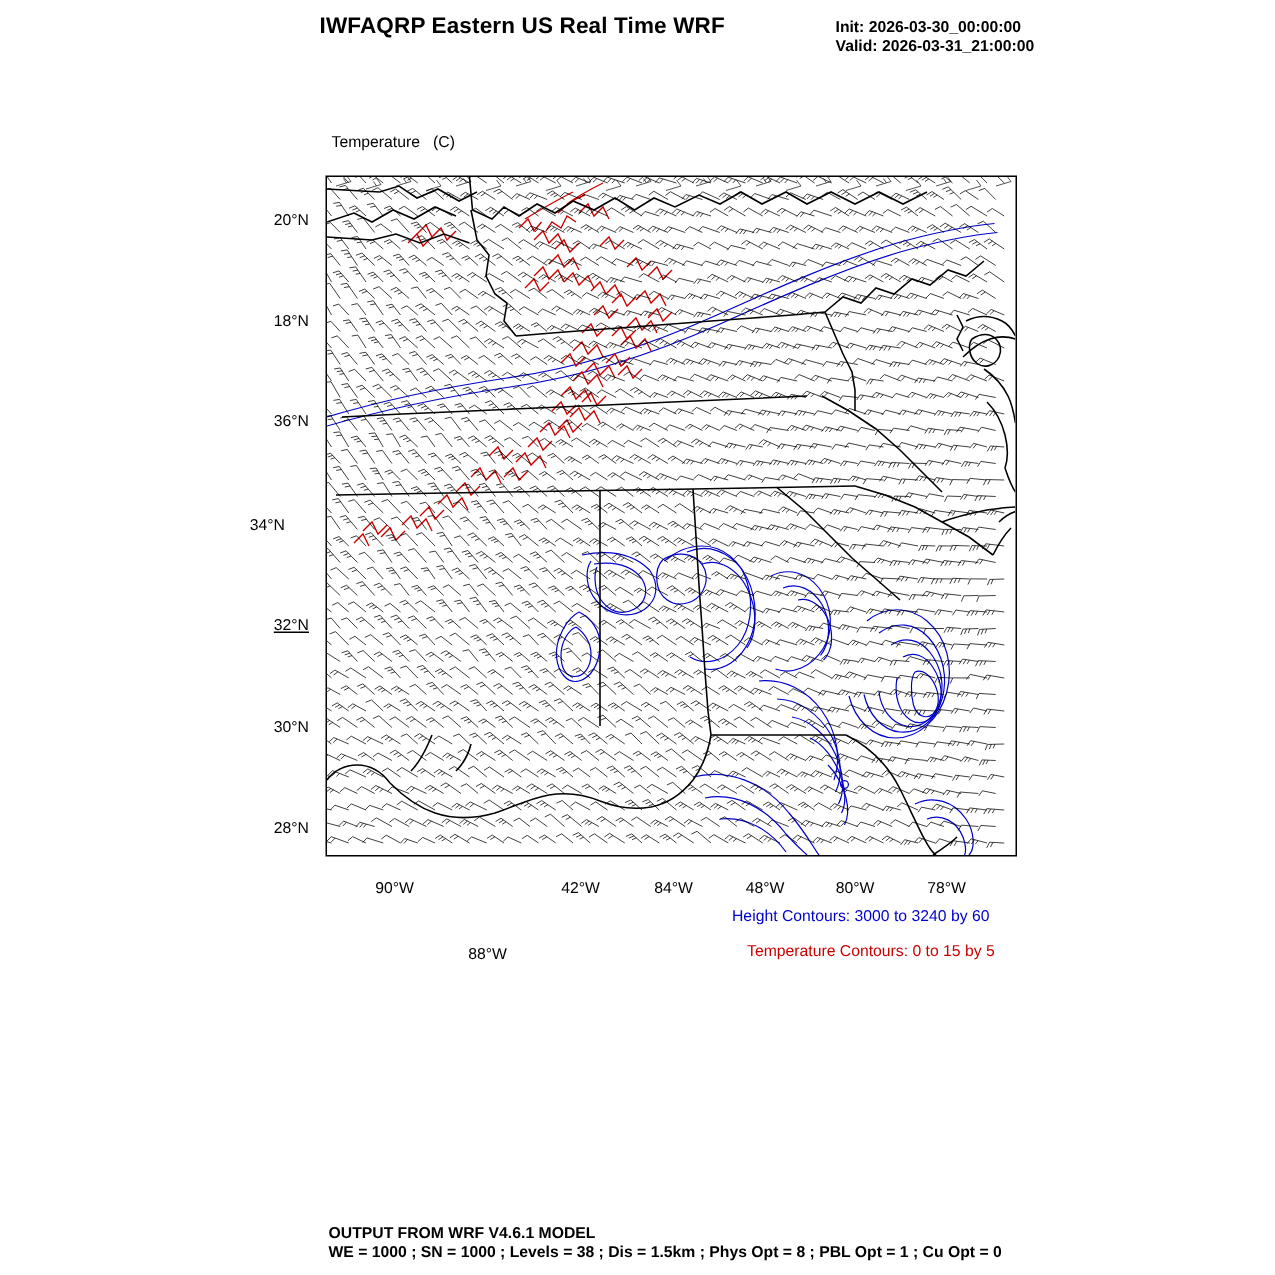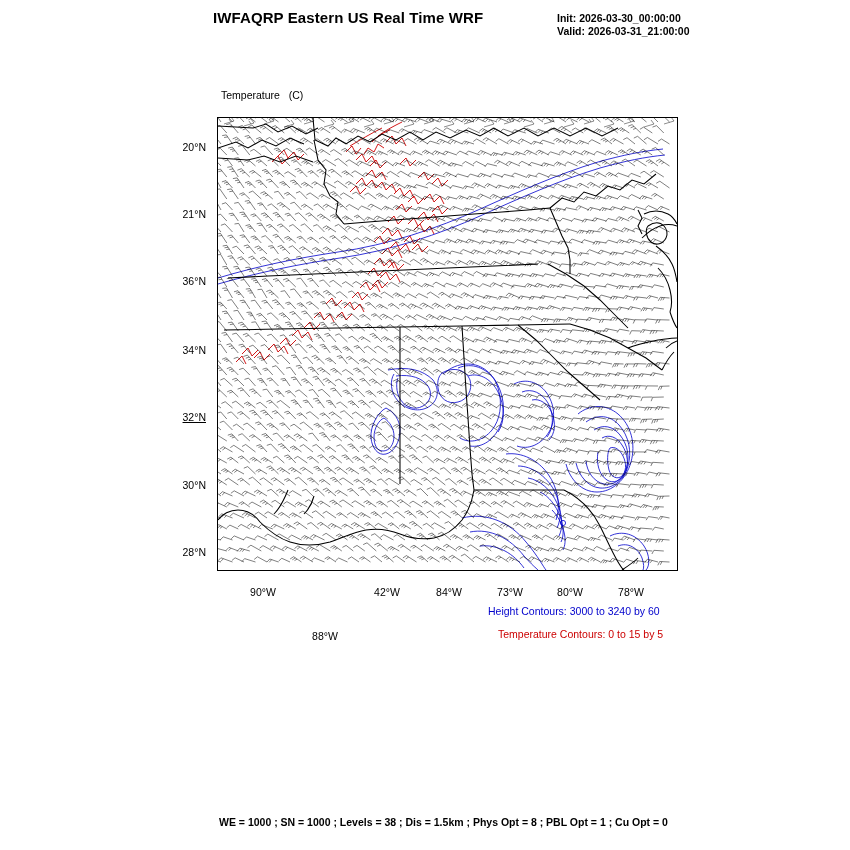--- a/index.html
+++ b/index.html
@@ -1985,35 +1985,36 @@
           <path d="M405.5,444.0 L394.5,440.4 M394.5,440.4 L391.7,443.5 M396.9,441.2 L394.5,443.9"></path>
           <path d="M417.0,444.0 L408.4,441.2 M408.4,441.2 L405.6,444.4"></path>
           <path d="M428.5,444.0 L417.5,442.5 M417.5,442.5 L415.3,446.1 M419.9,442.8 L418.0,445.9"></path>
           <path d="M440.0,444.0 L429.4,441.2 M429.4,441.2 L426.7,444.5 M431.7,441.8 L429.5,444.7 M434.0,442.5 L432.2,444.8"></path>
           <path d="M451.5,444.0 L441.7,443.5 M441.7,443.5 L439.8,447.3 M443.9,443.6 L442.3,446.8"></path>
         </g>
       </svg>
   </div>
 
   <div class="ylab" style="left:164px; top:141px;">20°N</div>
-  <div class="ylab" style="left:164px; top:208px;">21°N</div>
+  <div class="ylab" style="left:164px; top:208px;">18°N</div>
   <div class="ylab" style="left:164px; top:275px;">36°N</div>
-  <div class="ylab" style="left:164px; top:344px;">34°N</div>
+  <div class="ylab" style="left:148px; top:344px;">34°N</div>
   <div class="ylab" style="left:164px; top:411px;text-decoration:underline;">32°N</div>
   <div class="ylab" style="left:164px; top:479px;">30°N</div>
   <div class="ylab" style="left:164px; top:546px;">28°N</div>
 
   <div class="xlab" style="left:240px; top:586px;">90°W</div>
   <div class="xlab" style="left:302px; top:586px;margin-top:44px;">88°W</div>
   <div class="xlab" style="left:364px; top:586px;">42°W</div>
   <div class="xlab" style="left:426px; top:586px;">84°W</div>
-  <div class="xlab" style="left:487px; top:586px;">73°W</div>
+  <div class="xlab" style="left:487px; top:586px;">48°W</div>
   <div class="xlab" style="left:547px; top:586px;">80°W</div>
   <div class="xlab" style="left:608px; top:586px;">78°W</div>
 
   <div class="cap-height">Height Contours: 3000 to 3240 by 60</div>
   <div class="cap-temp">Temperature Contours: 0 to 15 by 5</div>
 
   <div class="footer">
+    <div>OUTPUT FROM WRF V4.6.1 MODEL</div>
     <div>WE = 1000 ; SN = 1000 ; Levels = 38 ; Dis = 1.5km ; Phys Opt = 8 ; PBL Opt = 1 ; Cu Opt = 0</div>
   </div>
 
 </div>
 
 </body></html>

